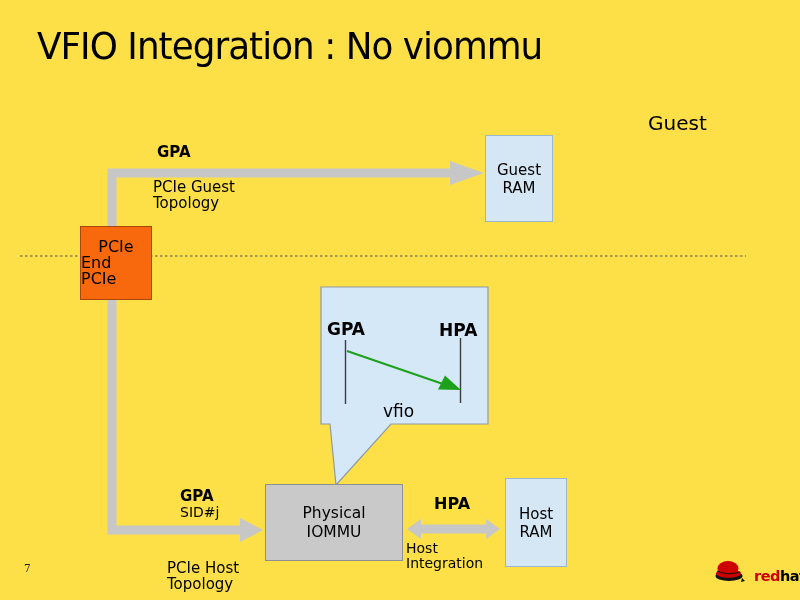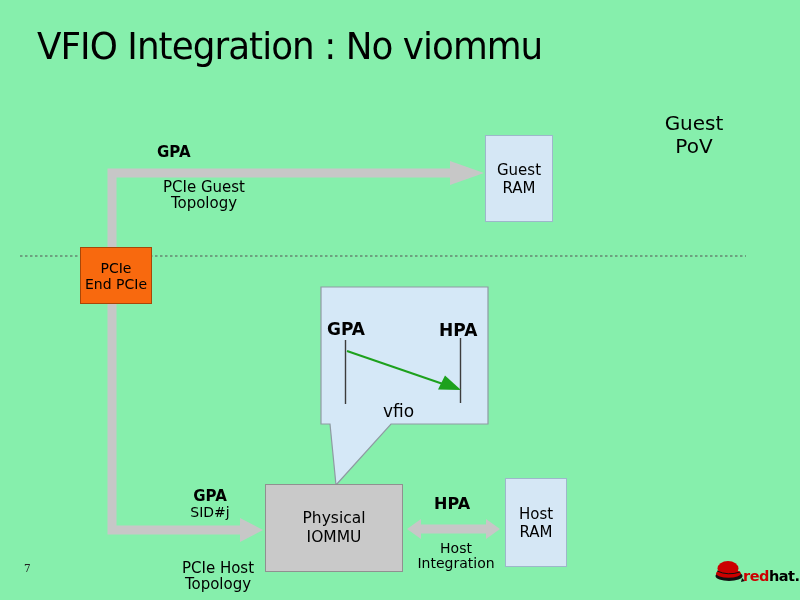--- a/index.html
+++ b/index.html
@@ -1,39 +1,39 @@
 <!DOCTYPE html>
 <html><head>
 <meta charset="utf-8">
 <style>
   html,body{margin:0;padding:0;background:#fff;}
   .slide{
-    position:relative;width:800px;height:600px;background:#86efac;
+    position:relative;width:800px;height:600px;background:#fde047;
     font-family:"DejaVu Sans","Liberation Sans",sans-serif;color:#000;
     overflow:hidden;
     text-decoration:underline;
   }
   .layer{position:absolute;left:0;top:0;}
   .abs{position:absolute;}
   .title{
     left:37px;top:24px;font-size:38px;letter-spacing:-1px;
     white-space:nowrap;transform:scaleX(0.94);transform-origin:left top;
   }
-  .center{text-align:center;}
+  .center{text-align:left;}
   .stack span{display:block;}
   .pov{left:648px;top:112px;width:92px;font-size:20px;line-height:23px;}
   .gpa-top{left:157px;top:143px;font-size:15px;font-weight:bold;}
   .pcie-guest{left:153px;top:179px;width:102px;font-size:15px;line-height:16px;}
   .box{
     position:absolute;display:flex;flex-direction:column;align-items:center;
     justify-content:center;box-sizing:border-box;border:1px solid;
   }
   .guest-ram{left:485px;top:135px;width:68px;height:87px;font-size:15px;line-height:18px;}
-  .endpoint{left:80px;top:226px;width:72px;height:57px;font-size:14px;line-height:16px;margin-top:21px;}
-  .iommu{left:265px;top:484px;width:138px;height:88px;font-size:15.5px;line-height:19px;}
+  .endpoint{left:80px;top:226px;width:72px;height:74px;font-size:16px;line-height:16px;}
+  .iommu{left:265px;top:484px;width:138px;height:77px;font-size:15.5px;line-height:19px;}
   .host-ram{left:505px;top:478px;width:62px;height:89px;font-size:15px;line-height:18px;}
   .co-gpa{left:327px;top:319px;font-size:17px;font-weight:bold;}
   .co-hpa{left:439px;top:320px;font-size:17px;font-weight:bold;}
   .co-vfio{left:383px;top:401px;font-size:17px;}
   .gpa-sid{left:180px;top:488px;width:60px;line-height:16px;}
   .gpa-sid .l1{font-size:15px;font-weight:bold;}
   .gpa-sid .l2{font-size:14px;}
   .pcie-host{left:167px;top:560px;width:102px;font-size:15px;line-height:16px;}
   .hpa-right{left:434px;top:494px;font-size:16px;font-weight:bold;}
   .host-ic{left:406px;top:541px;width:100px;font-size:14px;line-height:14.5px;}
@@ -71,21 +71,20 @@
       <ellipse cx="728" cy="568.5" rx="10.5" ry="7.5" fill="#cc0000"></ellipse>
       <ellipse cx="728.5" cy="573.5" rx="12.5" ry="4.2" fill="#cc0000"></ellipse>
       <path d="M717,571 q11,5 23,1" stroke="#111" stroke-width="1" fill="none"></path>
     </g>
   </svg>
 
   <div class="abs title" style="color: rgb(0, 0, 0);">VFIO Integration : No viommu</div>
 
   <div class="abs pov center stack">
     <span>Guest</span>
-    <span>PoV</span>
   </div>
 
   <div class="abs gpa-top">GPA</div>
 
   <div class="abs pcie-guest center stack">
     <span>PCIe Guest</span>
     <span>Topology</span>
   </div>
 
   <div class="box guest-ram stack center" style="background-color: rgb(213, 231, 245); border-color: rgb(157, 183, 202);">
@@ -125,16 +124,16 @@
   </div>
 
   <div class="box host-ram stack center" style="background-color: rgb(213, 231, 245); border-color: rgb(157, 183, 202);">
     <span>Host</span>
     <span>RAM</span>
   </div>
 
   <div class="abs pagenum">7</div>
 
   <div class="abs brand">
-    <span style="color: rgb(204, 0, 0);">red</span><span style="color: rgb(0, 0, 0);">hat.</span>
+    <span style="color: rgb(204, 0, 0); margin-left: 11px;">red</span><span style="color: rgb(0, 0, 0);">hat.</span>
   </div>
 
 </div>
 
 </body></html>

